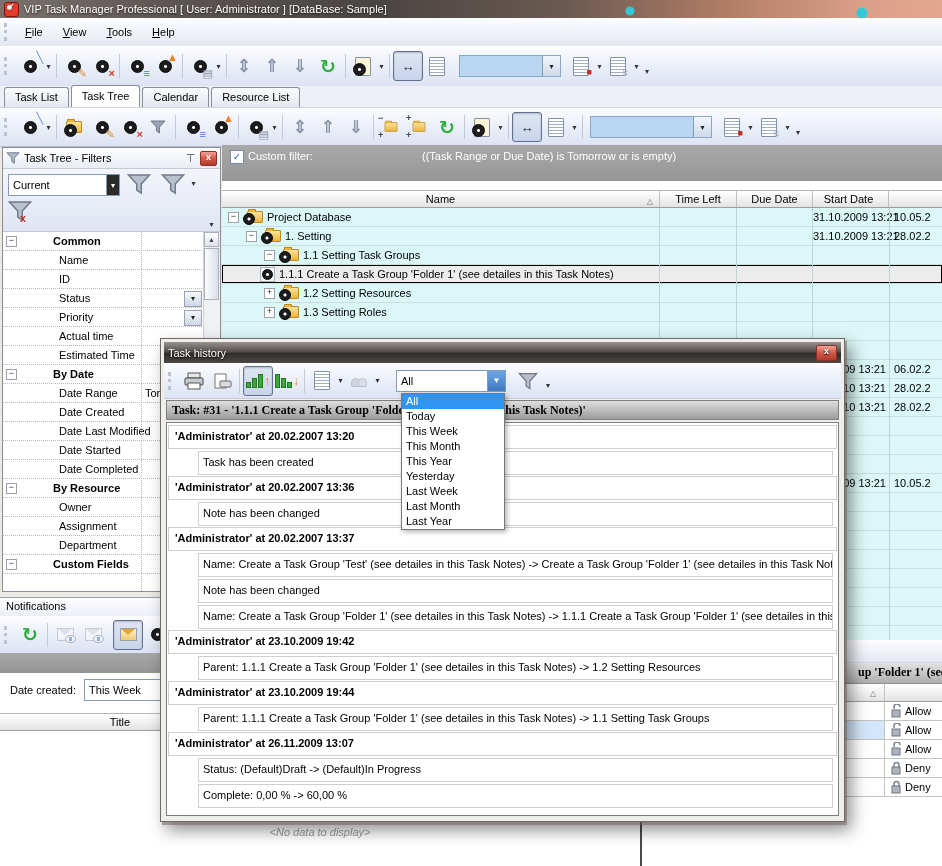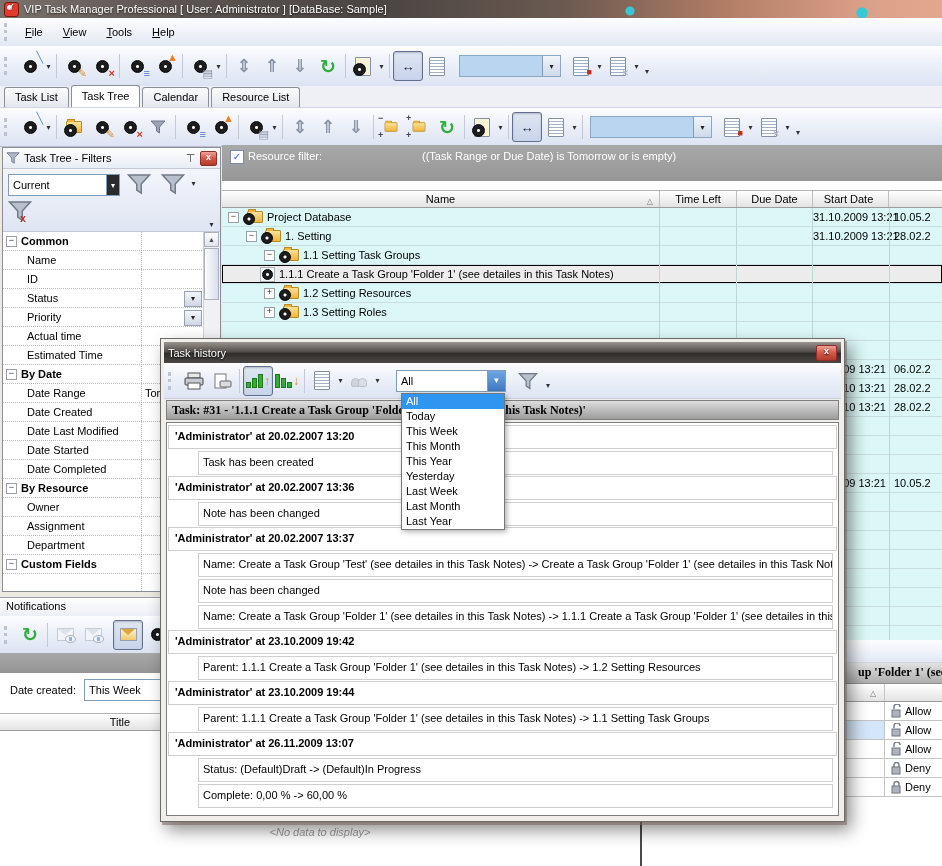--- a/index.html
+++ b/index.html
@@ -88,21 +88,21 @@
 
   
   .filters-panel{left:2px;top:147px;width:219px;height:445px;border:1px solid #8a8e99;background:#fff;box-sizing:border-box;}
   .fp-head{height:20px;background:linear-gradient(#fefefe,#e8ecf5);border-bottom:1px solid #c4c9d6;display:flex;align-items:center;padding:0 3px;}
   .fp-tools{height:62px;background:linear-gradient(#f3f5fb,#dfe5f3);border-bottom:1px solid #c4c9d6;position:relative;}
   .closebtn{width:15px;height:13px;border-radius:2px;border:1px solid #8c2f24;color:#fff;font-size:9px;line-height:11px;text-align:center;
     background:linear-gradient(#f0a198,#d85b4c 45%,#b23a2a);font-weight:bold;}
   .pin-ico{width:13px;height:13px;margin-right:3px;color:#444;font-size:11px;line-height:13px;text-align:center;}
   .flist{position:absolute;left:0;top:84px;right:0;bottom:0;background:#fff;overflow:hidden;}
   .frow{height:19px;box-sizing:border-box;border-bottom:1px dotted #b8b8b8;position:relative;line-height:18px;white-space:nowrap;}
-  .frow .lbl{padding-left:24px;}
+  .frow .lbl{padding-left:24px;margin-left:32px;}
   .frow.group .lbl{padding-left:18px;font-weight:bold;}
   .gm{position:absolute;left:3px;top:4px;width:9px;height:9px;border:1px solid #9aa0a6;background:#fff;font-size:9px;line-height:7px;text-align:center;color:#333;}
   .gm:before{content:"−";}
   .fval{position:absolute;left:142px;top:0;line-height:18px;}
   .fdrop{position:absolute;right:18px;top:2px;width:16px;height:14px;background:linear-gradient(#f4f6fa,#cfd7e4);border:1px solid #98a2b4;font-size:8px;line-height:13px;text-align:center;color:#222;}
   .fdrop:before{content:"▾";}
   .fvl{position:absolute;left:138px;top:0;bottom:0;width:1px;border-left:1px dotted #b8b8b8;}
   .scrollbar{position:absolute;right:0;top:0;bottom:0;width:16px;background:#f0f1f4;border-left:1px solid #d0d0d0;}
   .sbtn{width:15px;height:15px;background:linear-gradient(#fdfdfd,#dfe3ec);border:1px solid #aab0bd;box-sizing:border-box;
     font-size:7px;text-align:center;line-height:13px;color:#445;}
@@ -328,21 +328,21 @@
       <span class="page-ico"></span>
       <span class="badge" style="right:3px;bottom:2px;color:#b0b6c0;">✕</span>
     </span>
   <span class="dd"></span>
   <span class="overflow-arrow"></span>
 </div>
 
 <div class="abs grid-area">
   <div class="filterband">
     <span class="checkbox checked"></span>
-    <span class="abs" style="left:26px;top:5px;">Resource filter:</span>
+    <span class="abs" style="left:26px;top:5px;">Custom filter:</span>
     <span class="abs" style="left:200px;top:5px;">((Task Range or Due Date) is Tomorrow or is empty)</span>
   </div>
   <div class="ghead">
     <span class="hcell" style="left:0;width:437px;text-align:center;"><span>Name</span> <span class="sorttri abs" style="right:6px;top:1px;"></span></span>
     <span class="hcell" style="left:438px;width:76px;text-align:center;">Time Left</span>
     <span class="hcell" style="left:515px;width:75px;text-align:center;">Due Date</span>
     <span class="hcell" style="left:591px;width:76px;text-align:center;padding-right:4px;box-sizing:border-box;">Start Date</span>
     <span class="hcell" style="left:668px;width:90px;text-align:right;padding-right:4px;box-sizing:border-box;border-right:none;">Finish</span>
   </div>
   <div class="gbody">

